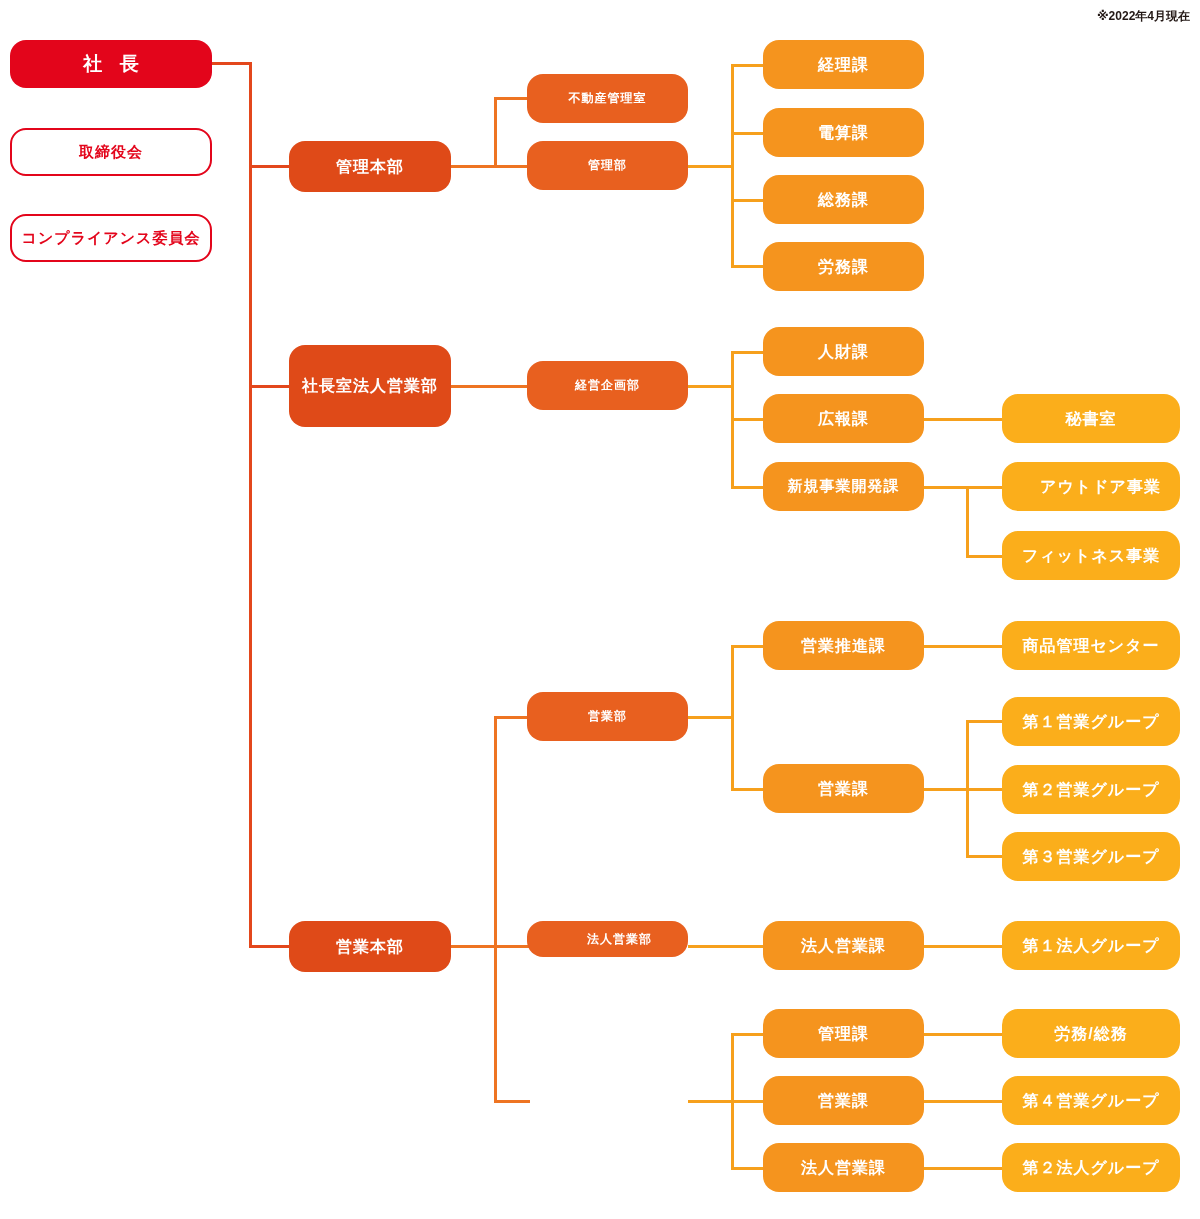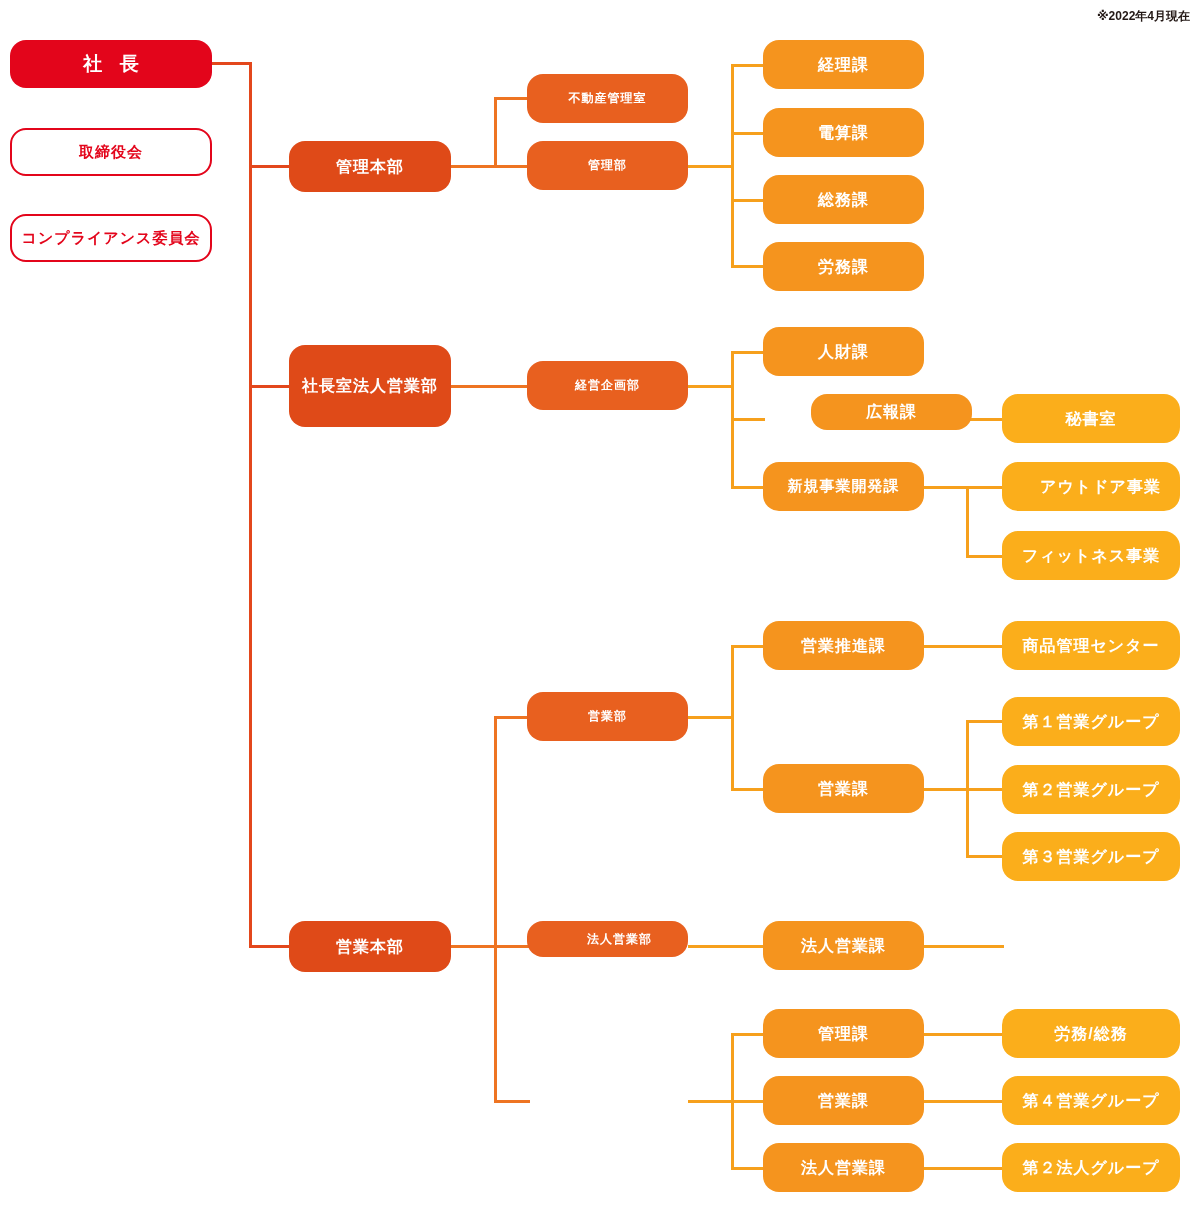--- a/index.html
+++ b/index.html
@@ -170,38 +170,39 @@
   <div class="box lvl2" style="left:527px; top:361px; width:161px; height:49px;">経営企画部</div>
   <div class="box lvl2" style="left:527px; top:692px; width:161px; height:49px;">営業部</div>
   <div class="box lvl2" style="left:527px; top:921px; width:161px; height:36px;padding-left:24px;">法人営業部</div>
 
   <div class="box lvl3" style="left:763px; top:40px; width:161px; height:49px;">経理課</div>
   <div class="box lvl3" style="left:763px; top:108px; width:161px; height:49px;">電算課</div>
   <div class="box lvl3" style="left:763px; top:175px; width:161px; height:49px;">総務課</div>
   <div class="box lvl3" style="left:763px; top:242px; width:161px; height:49px;">労務課</div>
 
   <div class="box lvl3" style="left:763px; top:327px; width:161px; height:49px;">人財課</div>
-  <div class="box lvl3" style="left:763px; top:394px; width:161px; height:36px;margin-left:48px;">広報課</div>
+  <div class="box lvl3" style="left:763px; top:394px; width:161px; height:49px;">広報課</div>
   <div class="box lvl3" style="left:763px; top:462px; width:161px; height:49px; font-size:15px;">新規事業開発課</div>
 
   <div class="box lvl3" style="left:763px; top:621px; width:161px; height:49px;">営業推進課</div>
   <div class="box lvl3" style="left:763px; top:764px; width:161px; height:49px;">営業課</div>
   <div class="box lvl3" style="left:763px; top:921px; width:161px; height:49px;">法人営業課</div>
 
   <div class="box lvl3" style="left:763px; top:1009px; width:161px; height:49px;">管理課</div>
   <div class="box lvl3" style="left:763px; top:1076px; width:161px; height:49px;">営業課</div>
   <div class="box lvl3" style="left:763px; top:1143px; width:161px; height:49px;">法人営業課</div>
 
   <div class="box lvl4" style="left:1002px; top:394px; width:178px; height:49px;">秘書室</div>
   <div class="box lvl4" style="left:1002px; top:462px; width:178px; height:49px;padding-left:19px;">アウトドア事業</div>
   <div class="box lvl4" style="left:1002px; top:531px; width:178px; height:49px;">フィットネス事業</div>
 
   <div class="box lvl4" style="left:1002px; top:621px; width:178px; height:49px;">商品管理センター</div>
   <div class="box lvl4" style="left:1002px; top:697px; width:178px; height:49px;">第１営業グループ</div>
   <div class="box lvl4" style="left:1002px; top:765px; width:178px; height:49px;">第２営業グループ</div>
   <div class="box lvl4" style="left:1002px; top:832px; width:178px; height:49px;">第３営業グループ</div>
 
+  <div class="box lvl4" style="left:1002px; top:921px; width:178px; height:49px;">第１法人グループ</div>
 
   <div class="box lvl4" style="left:1002px; top:1009px; width:178px; height:49px;">労務/総務</div>
   <div class="box lvl4" style="left:1002px; top:1076px; width:178px; height:49px;">第４営業グループ</div>
   <div class="box lvl4" style="left:1002px; top:1143px; width:178px; height:49px;">第２法人グループ</div>
 
 </div>
 
 </body></html>

